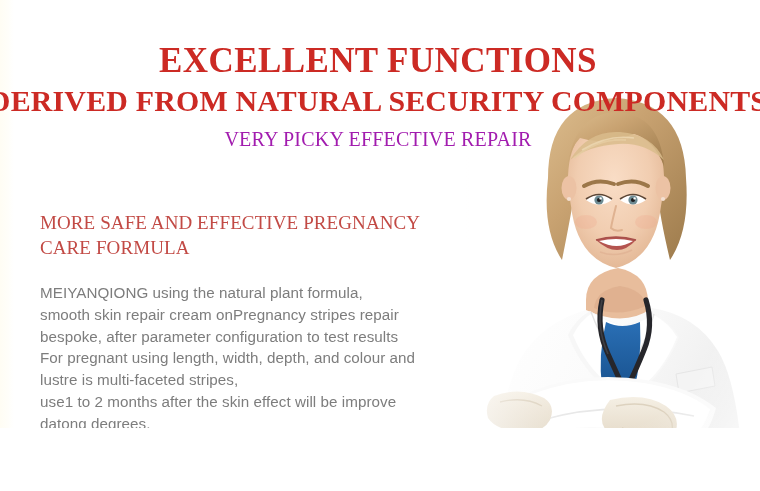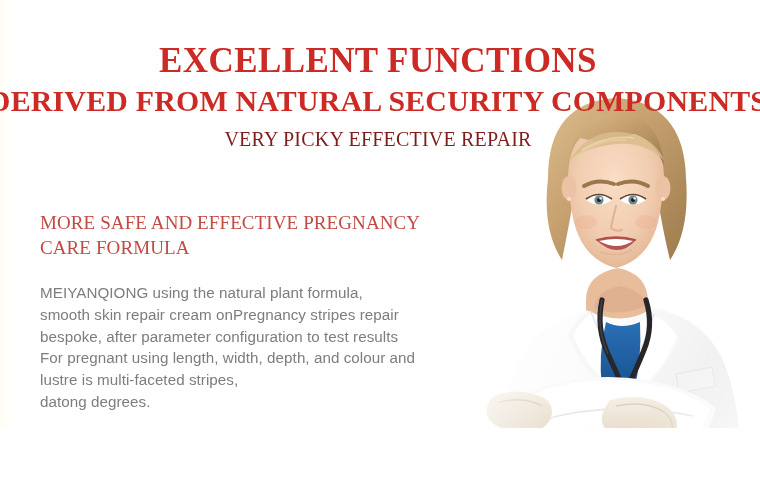--- a/index.html
+++ b/index.html
@@ -73,21 +73,21 @@
     color: #cc2a24;
     margin: 6px 0 0 0;
     white-space: nowrap;
     transform: scaleX(1.03);
   }
   .headline-3 {
     font-family: "Liberation Serif", "DejaVu Serif", serif;
     font-weight: normal;
     font-size: 20px;
     letter-spacing: 0.2px;
-    color: #7f1d1d;
+    color: #a21caf;
     margin: 10px 0 0 0;
     white-space: nowrap;
   }
 
   
   .copy-block {
     position: absolute;
     left: 40px; top: 210px;
     width: 430px;
     z-index: 6;
@@ -259,17 +259,18 @@
     <p class="sub-heading">
       <span>MORE SAFE AND EFFECTIVE PREGNANCY</span><br>
       <span>CARE FORMULA</span>
     </p>
     <p class="body-copy">
       <span class="ln">MEIYANQIONG using the natural plant formula,</span>
       <span class="ln">smooth skin repair cream onPregnancy stripes repair</span>
       <span class="ln">bespoke, after parameter configuration to test results</span>
       <span class="ln">For pregnant using length, width, depth, and colour and</span>
       <span class="ln">lustre is multi-faceted stripes,</span>
+      <span class="ln">use1 to 2 months after the skin effect will be improve</span>
       <span class="ln">datong degrees.</span>
     </p>
   </div>
 
 </div>
 
 </body></html>

